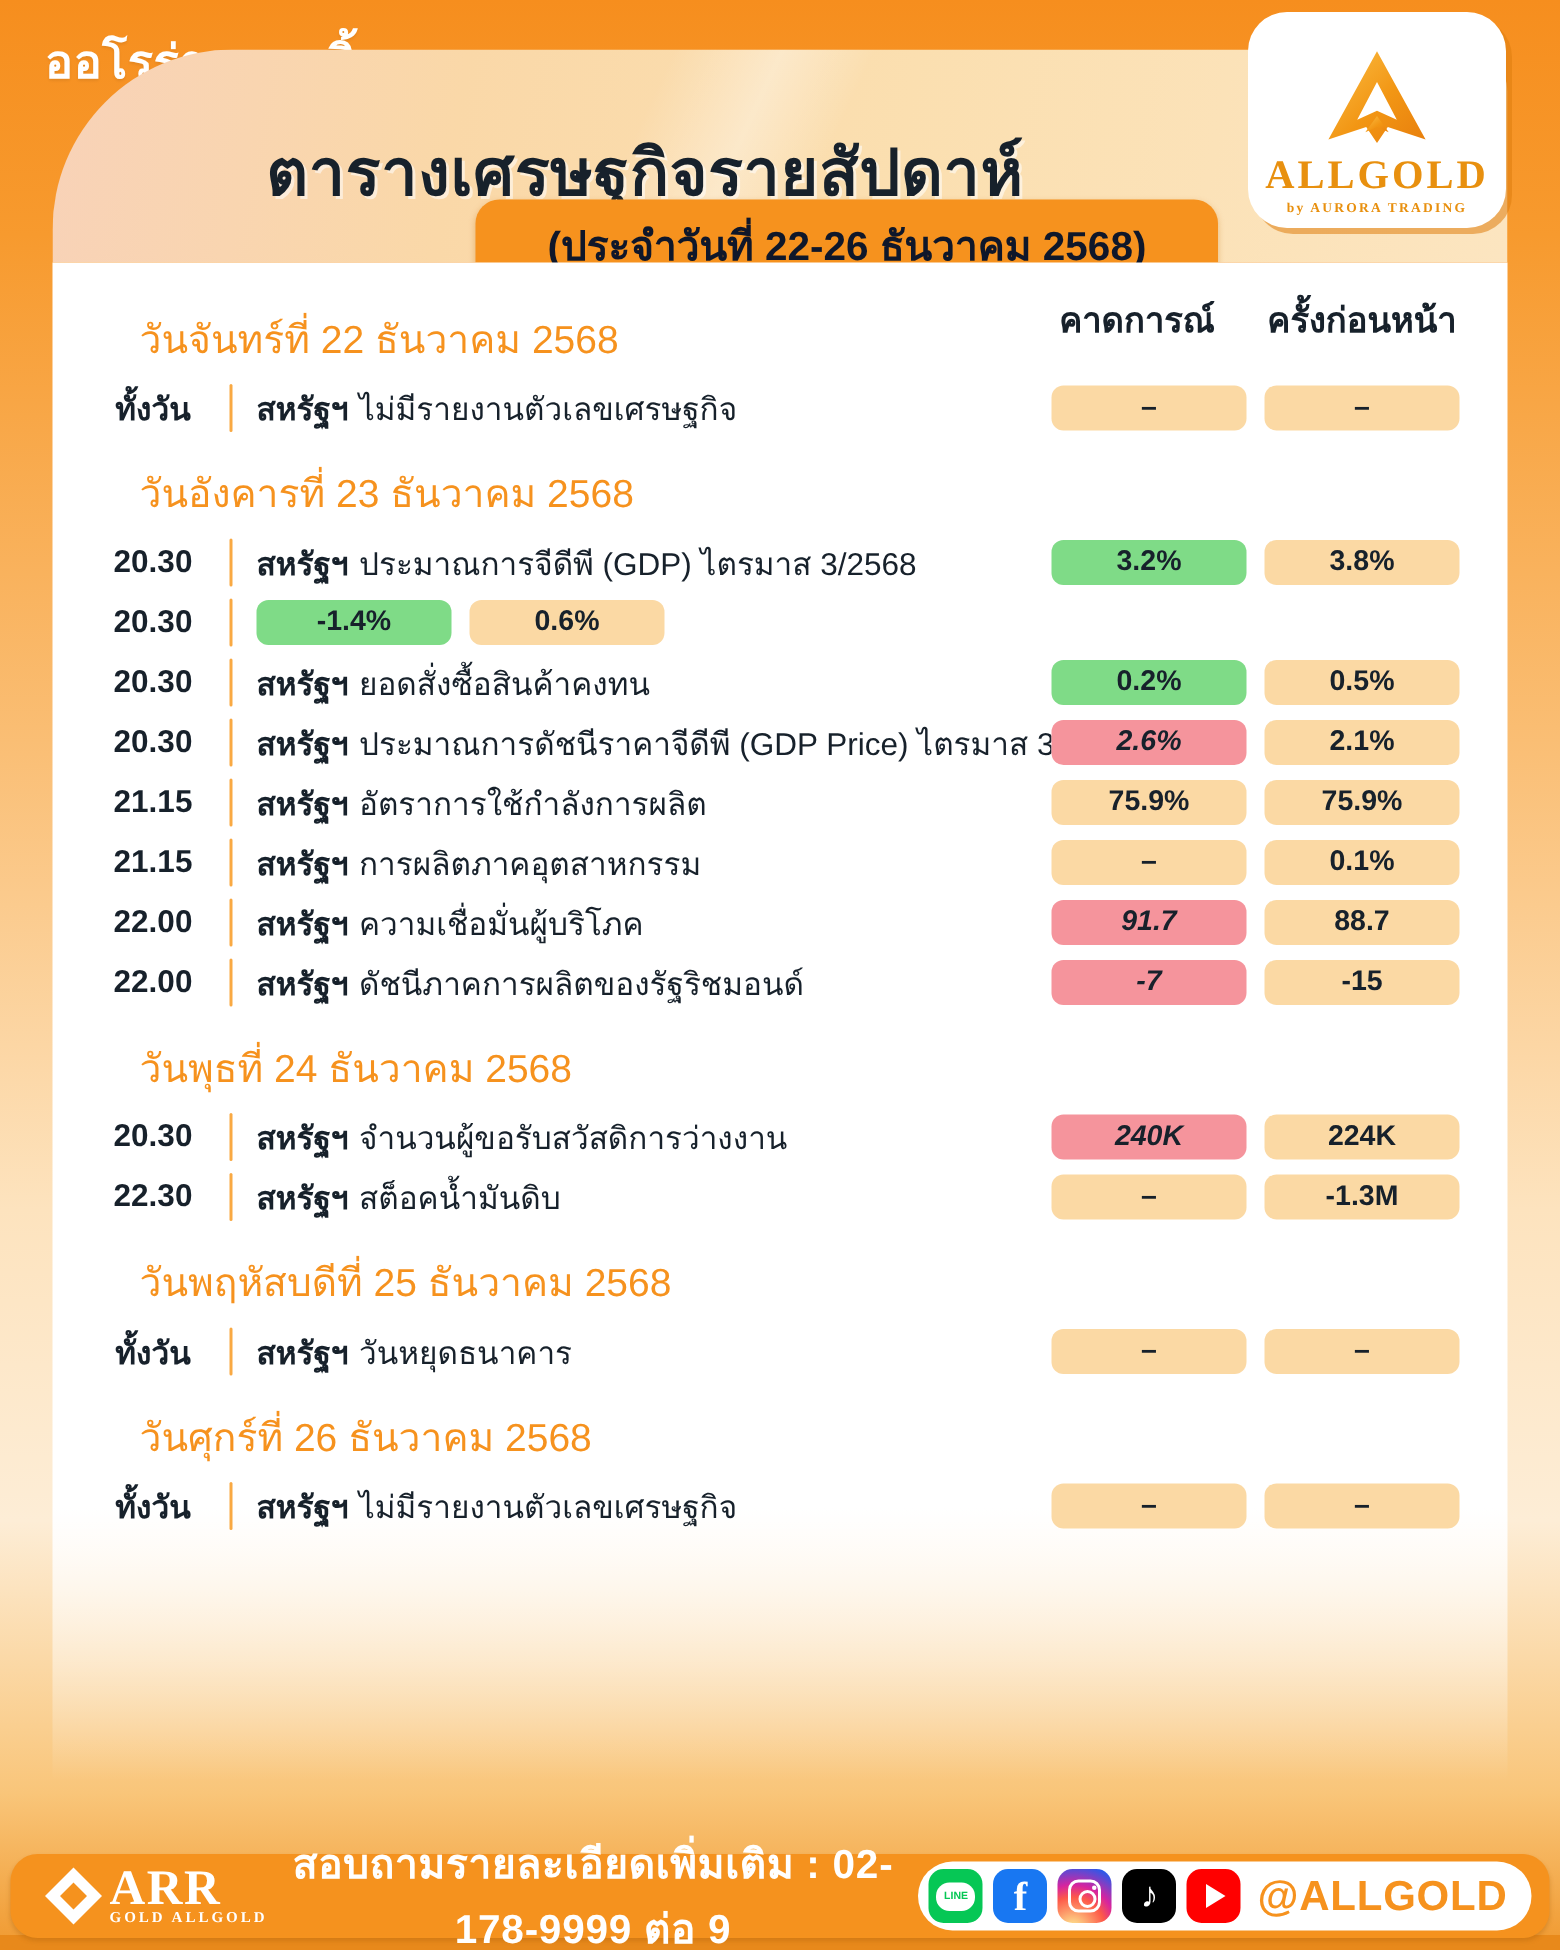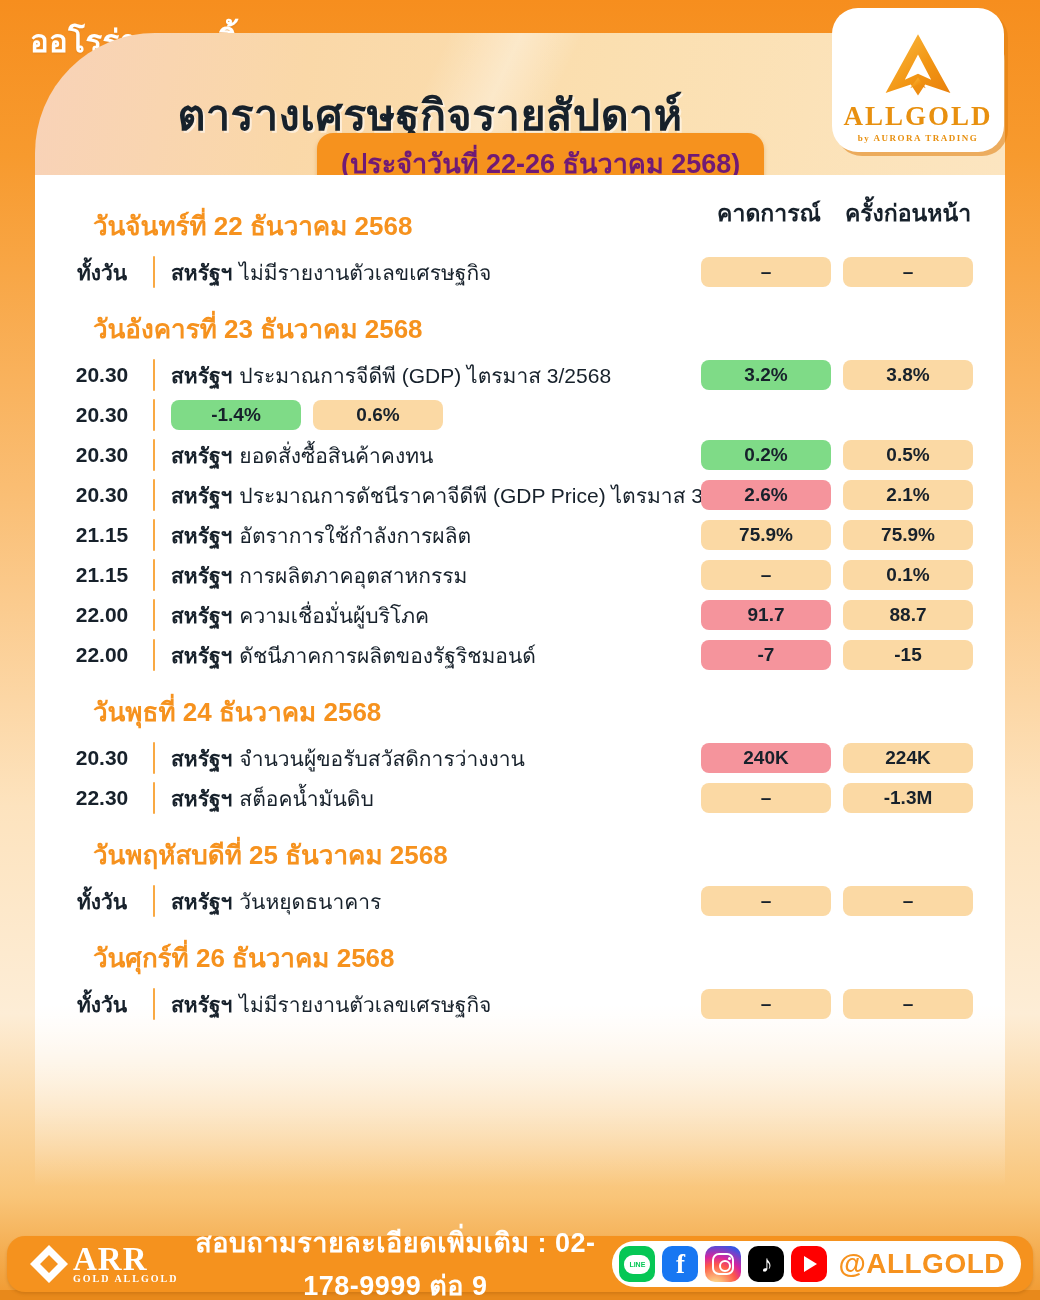--- a/index.html
+++ b/index.html
@@ -9,47 +9,47 @@
   
   .brand-top{ position:absolute; top:16px; left:30px; color:#fff; font-weight:bold; font-size:31px; letter-spacing:.5px; text-shadow:0 1px 2px rgba(0,0,0,.08);}
   
   .band{ position:absolute; top:33px; left:35px; width:970px; height:142px;
     background:
       linear-gradient(115deg, rgba(255,255,255,0) 40%, rgba(255,255,255,.35) 47%, rgba(255,255,255,0) 53%),
       linear-gradient(100deg,#F8D2B8 0%,#FAD8A8 28%,#FBDFB0 58%,#FCE5C0 100%);
     border-radius:120px 28px 0 0;}
   .band-title{ position:absolute; top:48px; left:0; width:790px; text-align:center;
     font-size:43px; font-weight:bold; color:#17212B; letter-spacing:.5px; text-shadow:2px 2px 0 rgba(255,255,255,.55);}
-  .band-sub{ position:absolute; left:282px; top:100px; background:#F6921E; color:#701a75; font-weight:bold;
-    font-size:27px; padding:9px 24px; border-radius:16px; box-shadow:0 2px 4px rgba(197,112,9,.35);text-align:center;}
+  .band-sub{ position:absolute; left:282px; top:100px; background:#F6921E; color:#0f172a; font-weight:bold;
+    font-size:27px; padding:9px 48px; border-radius:16px; box-shadow:0 2px 4px rgba(197,112,9,.35);text-align:center;}
   
   .logo-card{ position:absolute; top:8px; left:832px; width:172px; height:144px; background:#fff;
     border-radius:26px; box-shadow:4px 4px 0 rgba(222,126,15,.55); display:flex; flex-direction:column; align-items:center; justify-content:center; padding-top:16px;}
   .logo-card svg{ width:74px; height:66px; }
   .lg-name{ font-family:"Liberation Serif",serif; font-weight:bold; font-size:27px; color:#E8900F; letter-spacing:2px; margin-top:2px;}
   .lg-sub{ font-family:"Liberation Serif",serif; font-weight:bold; font-size:9px; color:#E8900F; letter-spacing:1.5px; margin-top:1px;}
   
   .card{ position:absolute; top:175px; left:35px; width:970px; height:1012px;
     background:linear-gradient(180deg,#FFFFFF 0%,#FFFFFF 82%,rgba(255,255,255,0) 100%);
     padding:14px 32px 0 24px;}
-  .col-headers{ position:absolute; top:20px; right:32px; display:flex; gap:9px;}
+  .col-headers{ position:absolute; top:20px; right:32px; display:flex; gap:20px;}
   .col-headers span{ width:130px; text-align:center; font-size:23px; font-weight:bold; color:#17212B;}
   .day{ margin-top:6px; }
-  .day-head{ color:#F6921E; font-weight:bold; font-size:26px; padding:10px 0 6px 34px; }
+  .day-head{ color:#F6921E; font-weight:normal; font-size:26px; padding:10px 0 6px 34px; }
   .row{ display:flex; align-items:center; height:40px; }
   .time{ width:86px; text-align:center; font-weight:bold; font-size:21px; color:#17212B; }
   .vdiv{ width:2px; height:32px; background:#F9A943; margin:0 16px 0 8px; border-radius:2px; }
   .evt{ flex:1; font-size:21px; color:#17212B; white-space:nowrap; overflow:hidden;}
   .evt b{ margin-right:7px; }
   .pills{ display:flex; gap:12px; }
   .pill{ width:130px; height:30px; line-height:30px; border-radius:8px; text-align:center;
     font-weight:bold; font-size:19px; color:#17212B; }
   .c-orange{ background:#FBD9A4; }
   .c-green{ background:#7FDB87; }
-  .c-red{ background:#F5949C; }
+  .c-red{ background:#F5949C;font-style:italic; }
   
   .bottom-strip{ position:absolute; left:0; bottom:0; width:100%; height:10px; background:#E8891B; }
   .footer-bar{ position:absolute; left:7px; right:7px; bottom:8px; height:56px; background:#F5921E;
     border-radius:18px; display:flex; align-items:center; padding:0 12px 0 22px; box-shadow:0 2px 3px rgba(160,90,10,.3);}
   .arr-wrap{ display:flex; align-items:center; gap:4px; }
   .arr-wrap svg{ width:40px; height:40px; }
   .arr-name{ font-family:"Liberation Serif",serif; color:#fff; font-size:33px; font-weight:bold; letter-spacing:1px; line-height:28px;}
   .arr-sub{ font-family:"Liberation Serif",serif; color:#fff; font-size:10px; font-weight:bold; letter-spacing:2px;}
   .contact{ flex:1; text-align:center; color:#fff; font-weight:bold; font-size:27px; letter-spacing:.5px;}
   .social-pill{ background:#fff; border-radius:24px; height:46px; display:flex; align-items:center; gap:7px; padding:0 16px 0 7px;}

